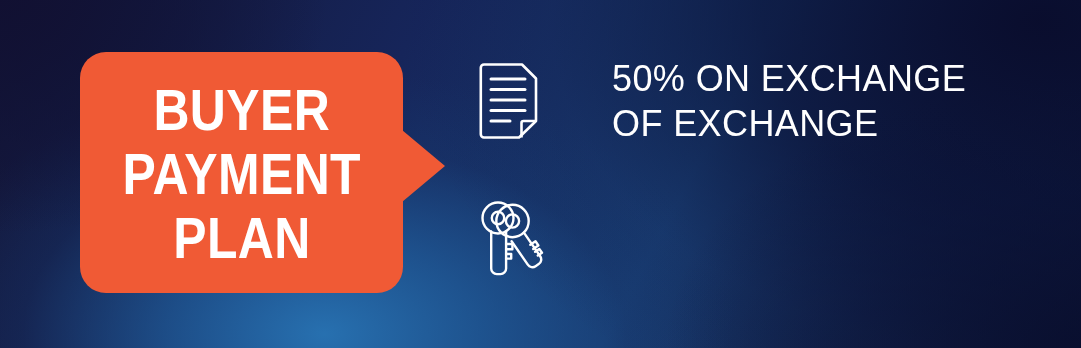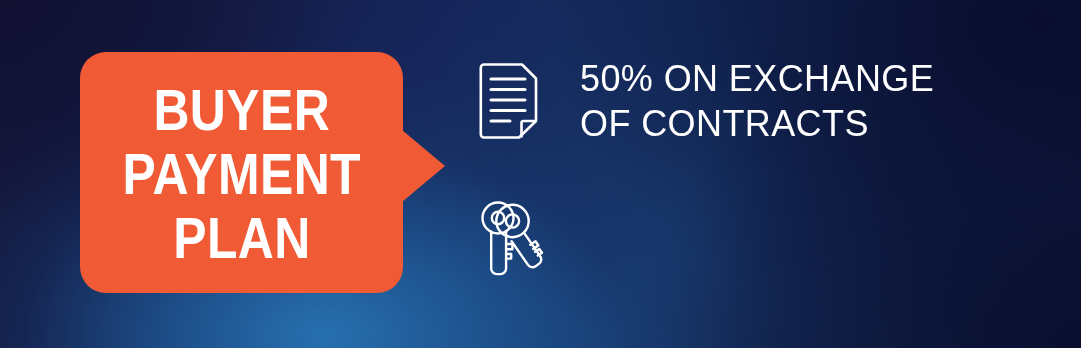--- a/index.html
+++ b/index.html
@@ -124,20 +124,21 @@
     font-family: "Liberation Sans", sans-serif;
     font-weight: 400;
     font-size: 36px;
     line-height: 45px;
     letter-spacing: 0.4px;
     padding-top: 4px;
   }
   .item-text .tline {
     display: block;
     white-space: nowrap;
+    margin-left: 32px;
   }
 </style>
 </head>
 <body>
 
 <div id="banner">
 
   <div class="bg-base"></div>
   <div class="bg-glow"></div>
   <div class="bg-dark-tr"></div>
@@ -163,21 +164,21 @@
           <path d="M58 62 H45.5 A2 2 0 0 0 43.5 64 V78.5" stroke="#ffffff" stroke-width="2.6" stroke-linejoin="round" fill="none"></path>
           <line x1="13" y1="20" x2="47" y2="20" stroke="#ffffff" stroke-width="3" stroke-linecap="round"></line>
           <line x1="13" y1="30.5" x2="47" y2="30.5" stroke="#ffffff" stroke-width="3" stroke-linecap="round"></line>
           <line x1="13" y1="41" x2="47" y2="41" stroke="#ffffff" stroke-width="3" stroke-linecap="round"></line>
           <line x1="13" y1="51.5" x2="47" y2="51.5" stroke="#ffffff" stroke-width="3" stroke-linecap="round"></line>
           <line x1="13" y1="62" x2="32" y2="62" stroke="#ffffff" stroke-width="3" stroke-linecap="round"></line>
         </svg>
       </div>
       <div class="item-text">
         <span class="tline">50% ON EXCHANGE</span>
-        <span class="tline">OF CONTRACTS</span>
+        <span class="tline">OF EXCHANGE</span>
       </div>
     </div>
 
     <div class="item">
       <div class="item-icon">
         <svg width="70" height="86" viewBox="0 0 70 86" fill="none" aria-hidden="true">
           <g stroke="#ffffff" stroke-width="2.4" fill="none" stroke-linejoin="round" stroke-linecap="round">
 
             <circle cx="20" cy="24" r="15.5"></circle>
             <circle cx="20" cy="24" r="6.2"></circle>

